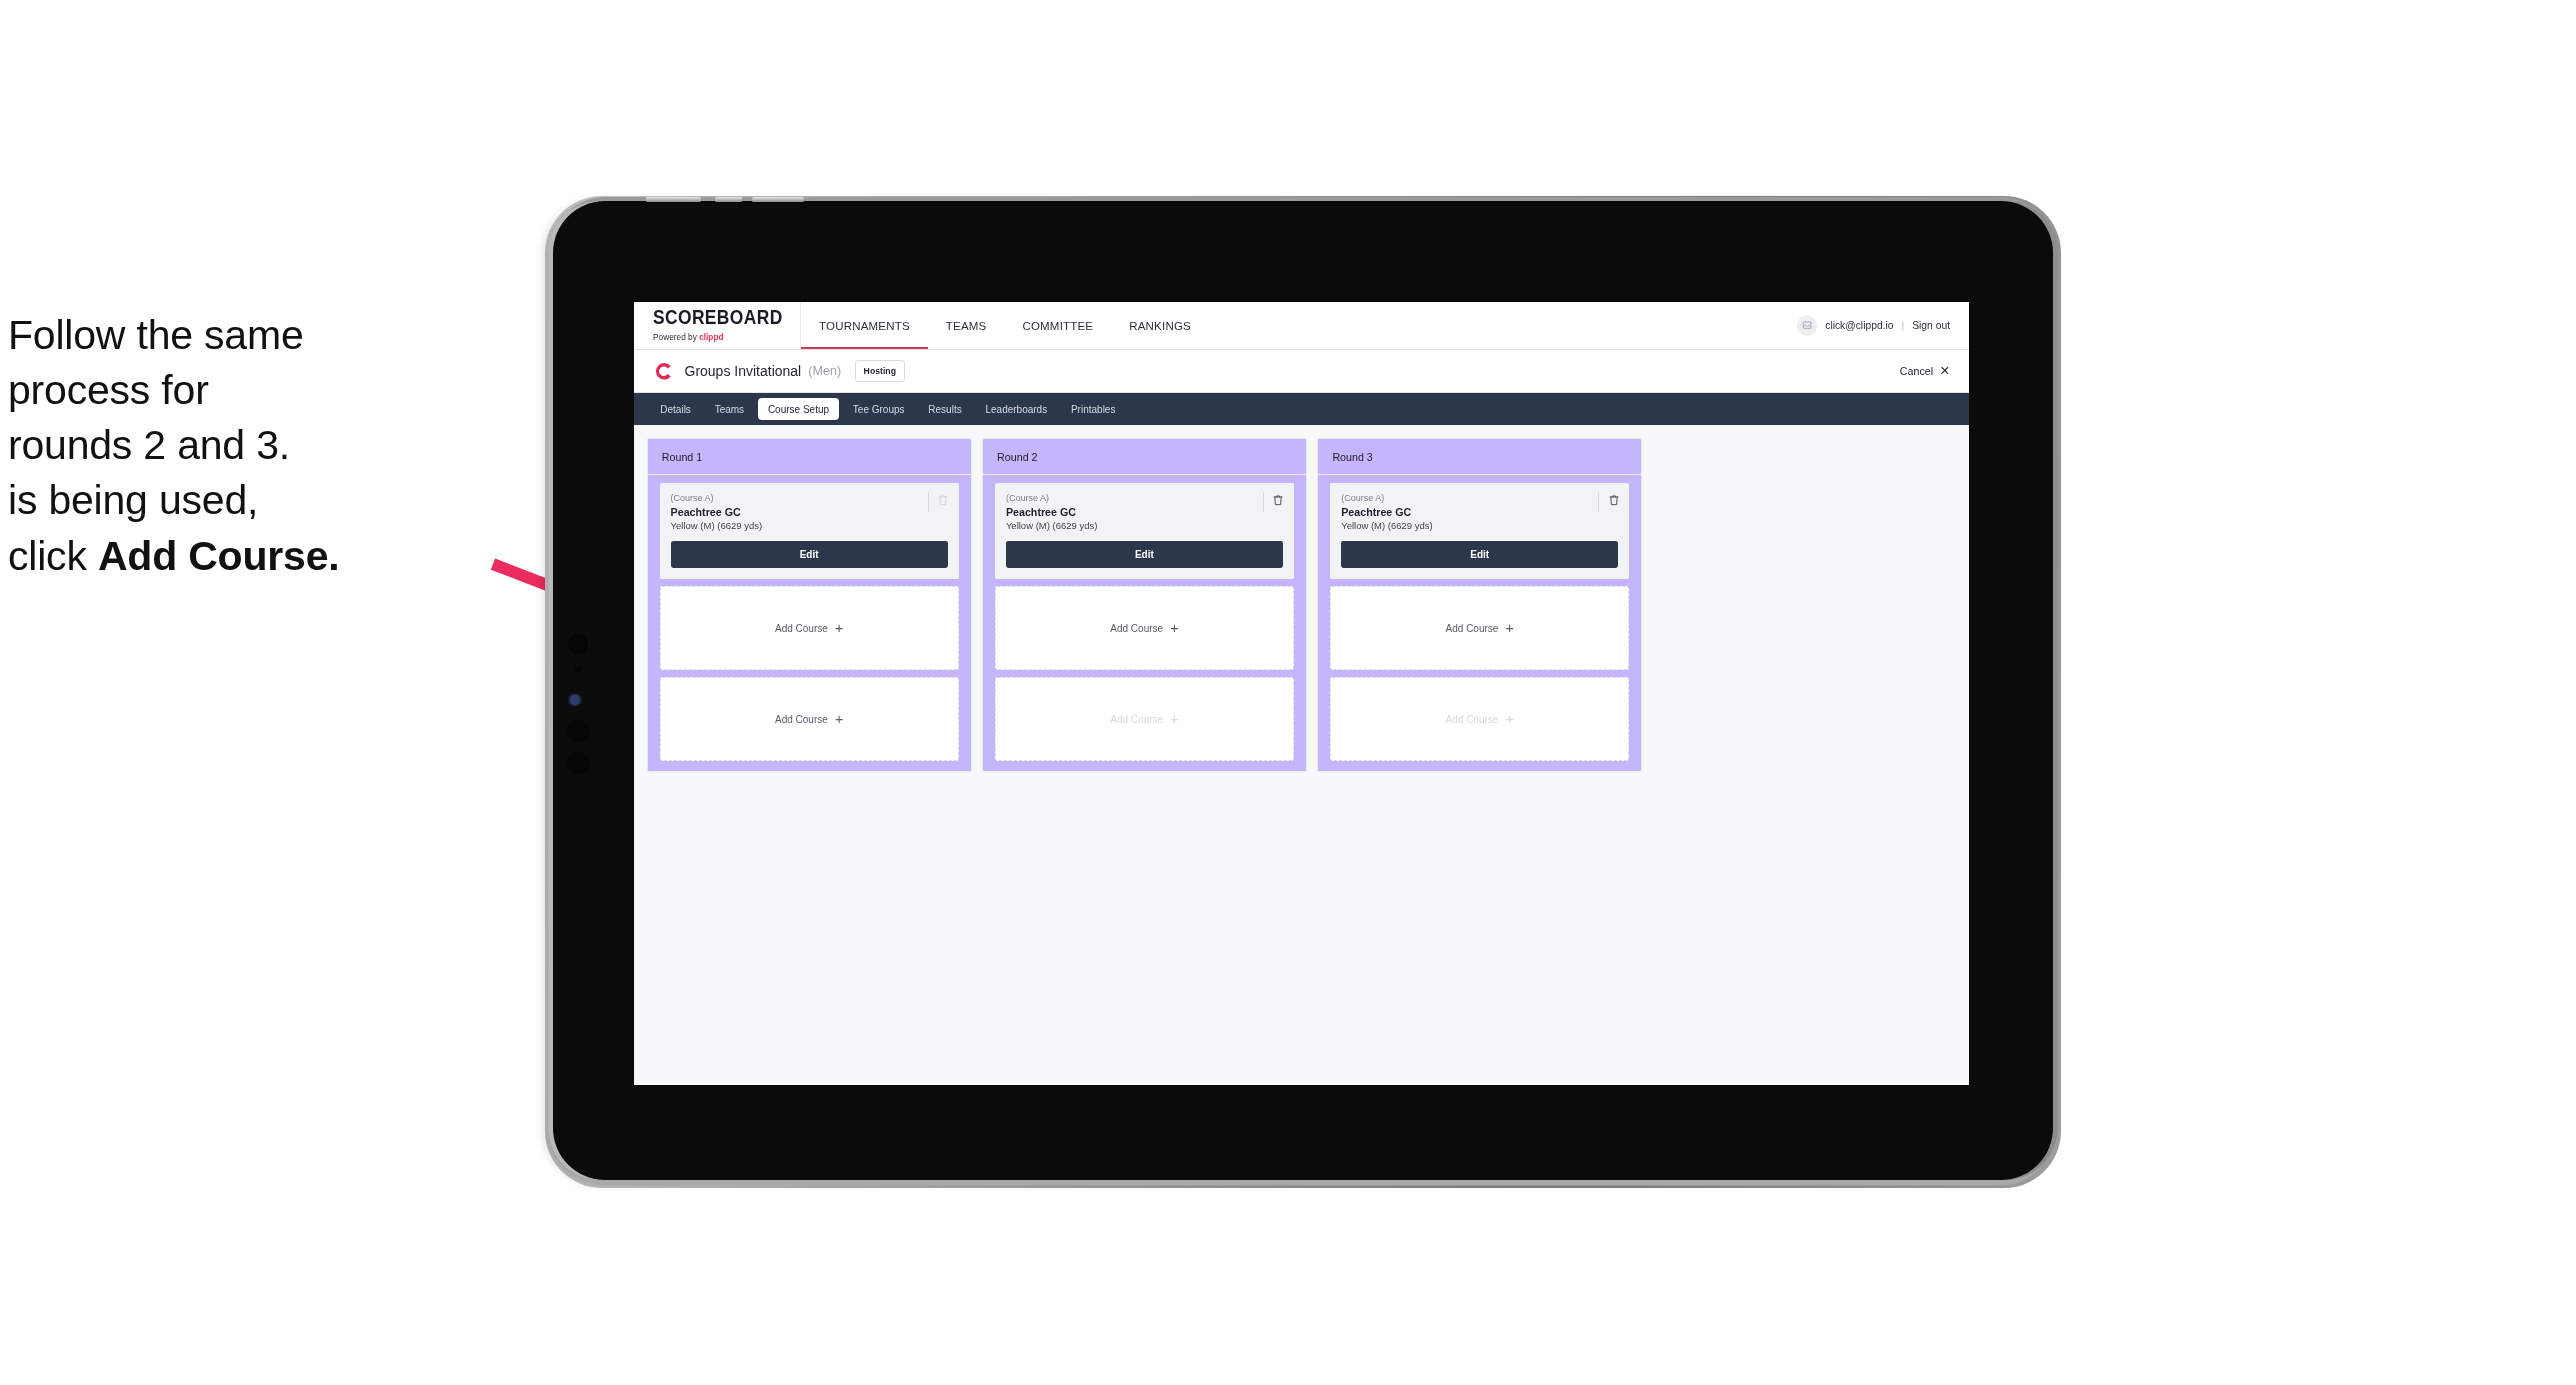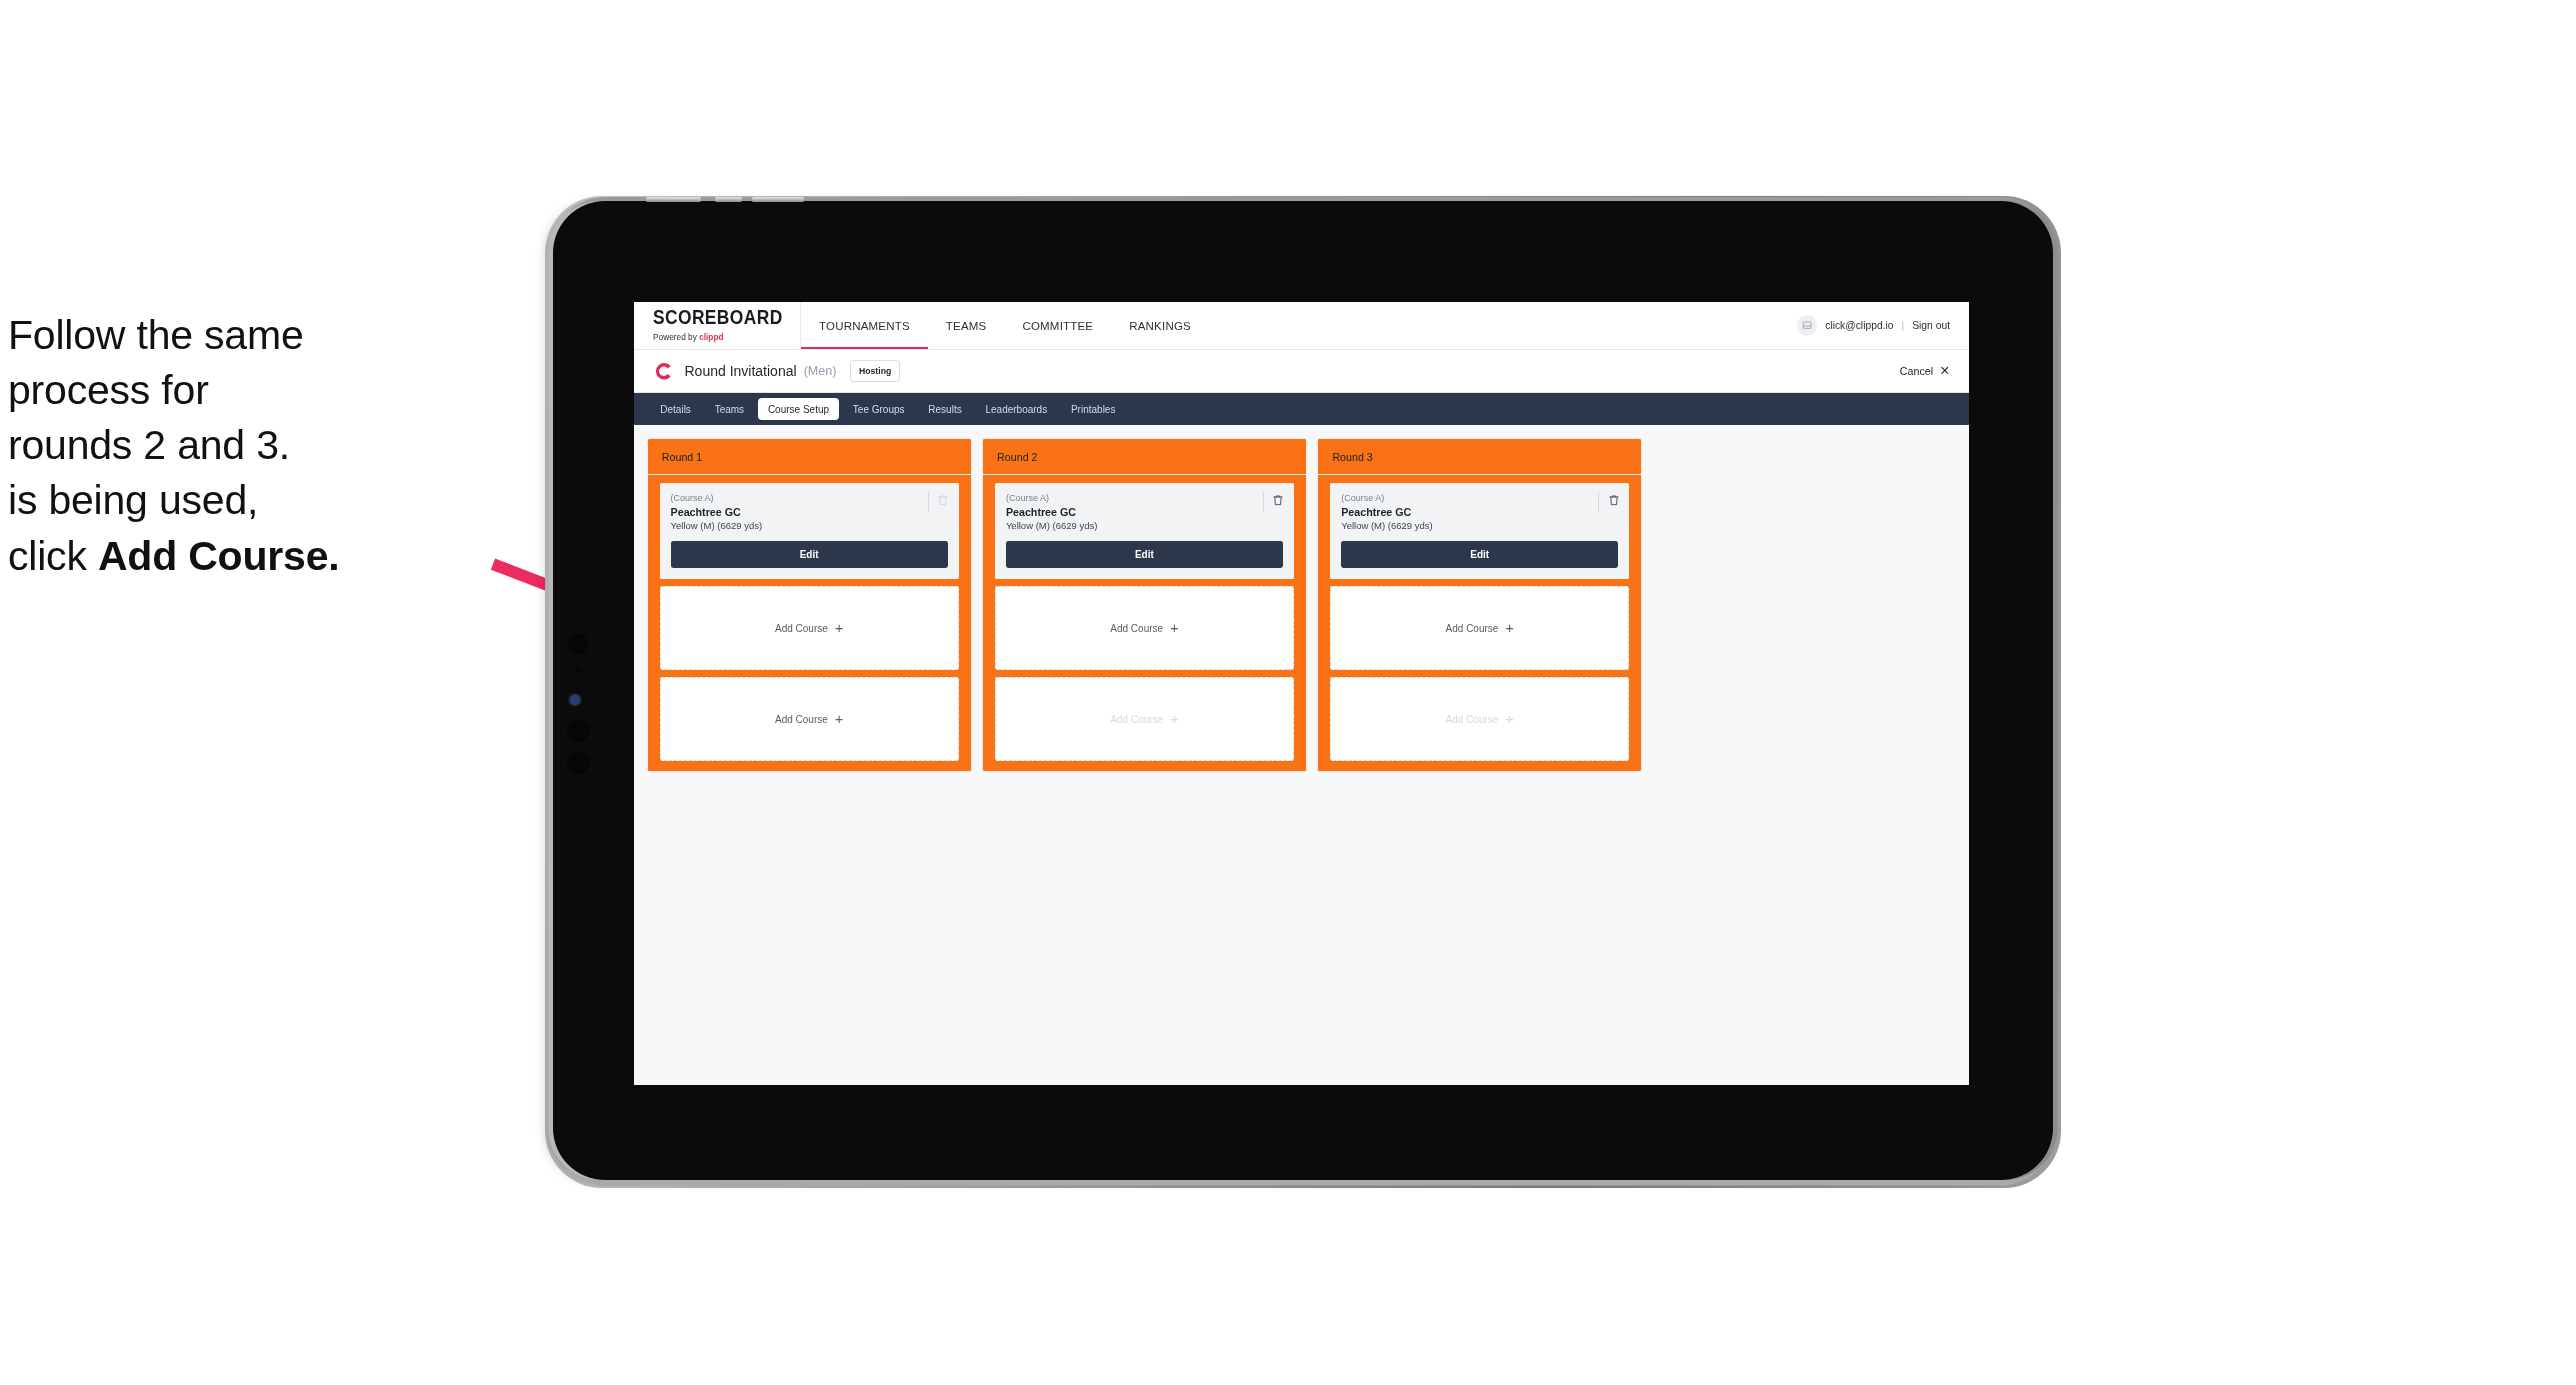--- a/index.html
+++ b/index.html
@@ -186,21 +186,21 @@
   .content {
     background: #f7f8fa;
     padding: 12.6px 0 0 12.6px;
     display: flex;
     gap: 10.3px;
     height: calc(100% - 122px);
     align-items: flex-start;
   }
   .round-col {
     width: 325px;
-    background: #f97316;
+    background: #c4b5fd;
     border: 0.8px solid #ececef;
     border-radius: 2.4px;
     box-shadow: 0 0.8px 1.6px rgba(0,0,0,0.035);
     display: flex; flex-direction: column;
   }
   .round-title {
     font-size: 10.7px; color: #20242c;
     padding: 12px 14.2px 11px 14.2px;
     border-bottom: 0.8px solid #ededf0;
   }
@@ -300,21 +300,21 @@
         <span class="signout">Sign out</span>
       </div>
     </div>
 
     <div class="tourn-head">
       <div class="c-logo">
         <svg width="20.5" height="20.5" viewBox="0 0 26 26">
           <path d="M22.5 6.3A10.6 10.6 0 1 0 22.5 19.7L18.6 16.5A6 6 0 1 1 18.6 9.5Z" fill="#e02a57"></path>
         </svg>
       </div>
-      <span class="tourn-name">Round Invitational</span>
+      <span class="tourn-name">Groups Invitational</span>
       <span class="tourn-gender">(Men)</span>
       <span class="hosting-badge">Hosting</span>
       <div class="cancel-btn">
         <span>Cancel</span>
         <span class="cancel-x">✕</span>
       </div>
     </div>
 
     <div class="tabbar">
       <div class="tab">Details</div>

